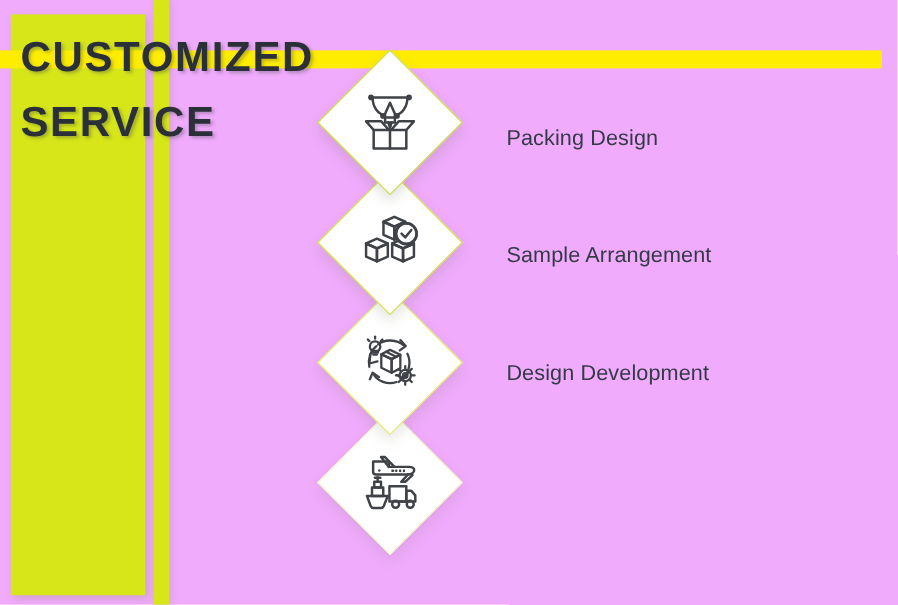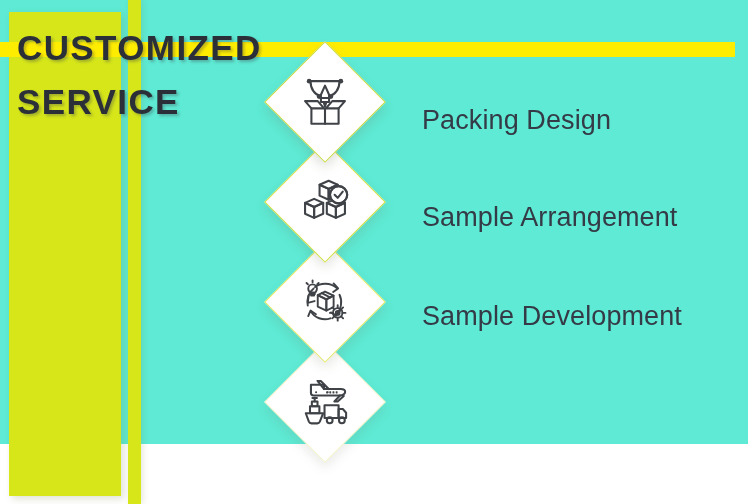--- a/index.html
+++ b/index.html
@@ -7,22 +7,22 @@
 
   html, body {
     width:748px; height:504px;
     background:#ffffff;
     font-family:"Liberation Sans", sans-serif;
     overflow:hidden;
   }
 
   #slide {
     position:relative;
-    width:748px; height:444px;
-    background:#5eead4;
+    width:748px; height:504px;
+    background:#f0abfc;
   }
 
   
   .bar-wide {
     position:absolute;
     left:9px; top:12px;
     width:112px; height:484px;
     background:#d6e619;
     box-shadow:3px 3px 7px rgba(120,130,60,0.22);
   }
@@ -82,21 +82,21 @@
     align-items:center;
     justify-content:center;
   }
   .diamond-inner svg { display:block; }
 
   
   .label {
     position:absolute;
     left:422px;
     font-family:"Liberation Sans", sans-serif;
-    font-size:27px;
+    font-size:18px;
     font-weight:normal;
     color:#343a46;
     letter-spacing:0.1px;
     white-space:nowrap;
     z-index:5;
   }
   .label.l1 { top:105px; }
   .label.l2 { top:202px; }
   .label.l3 { top:301px; }
   .label.l4 { top:399px; }
@@ -233,15 +233,15 @@
         <path d="M46.5 39.5 L51 39.5 L54.5 43.5 L54.5 49 L46.5 49 Z"></path>
         <circle cx="37" cy="51.5" r="3.1"></circle>
         <circle cx="50" cy="51.5" r="3.1"></circle>
         <line x1="40.2" y1="49" x2="46.5" y2="49"></line>
       </svg>
     </div>
   </div>
 
   <div class="label l1">Packing Design</div>
   <div class="label l2">Sample Arrangement</div>
-  <div class="label l3">Sample Development</div>
+  <div class="label l3">Design Development</div>
 
 </div>
 
 </body></html>

